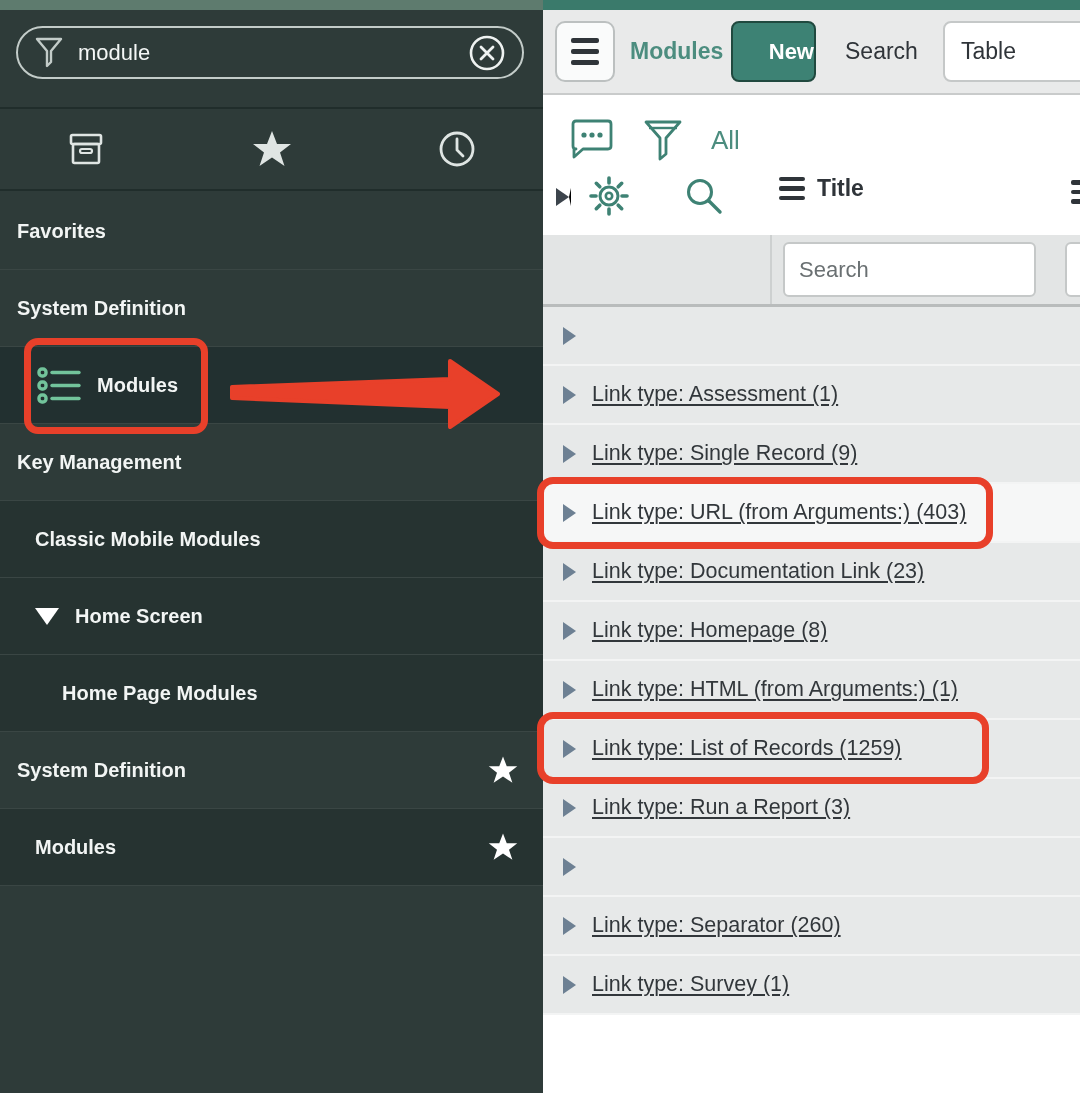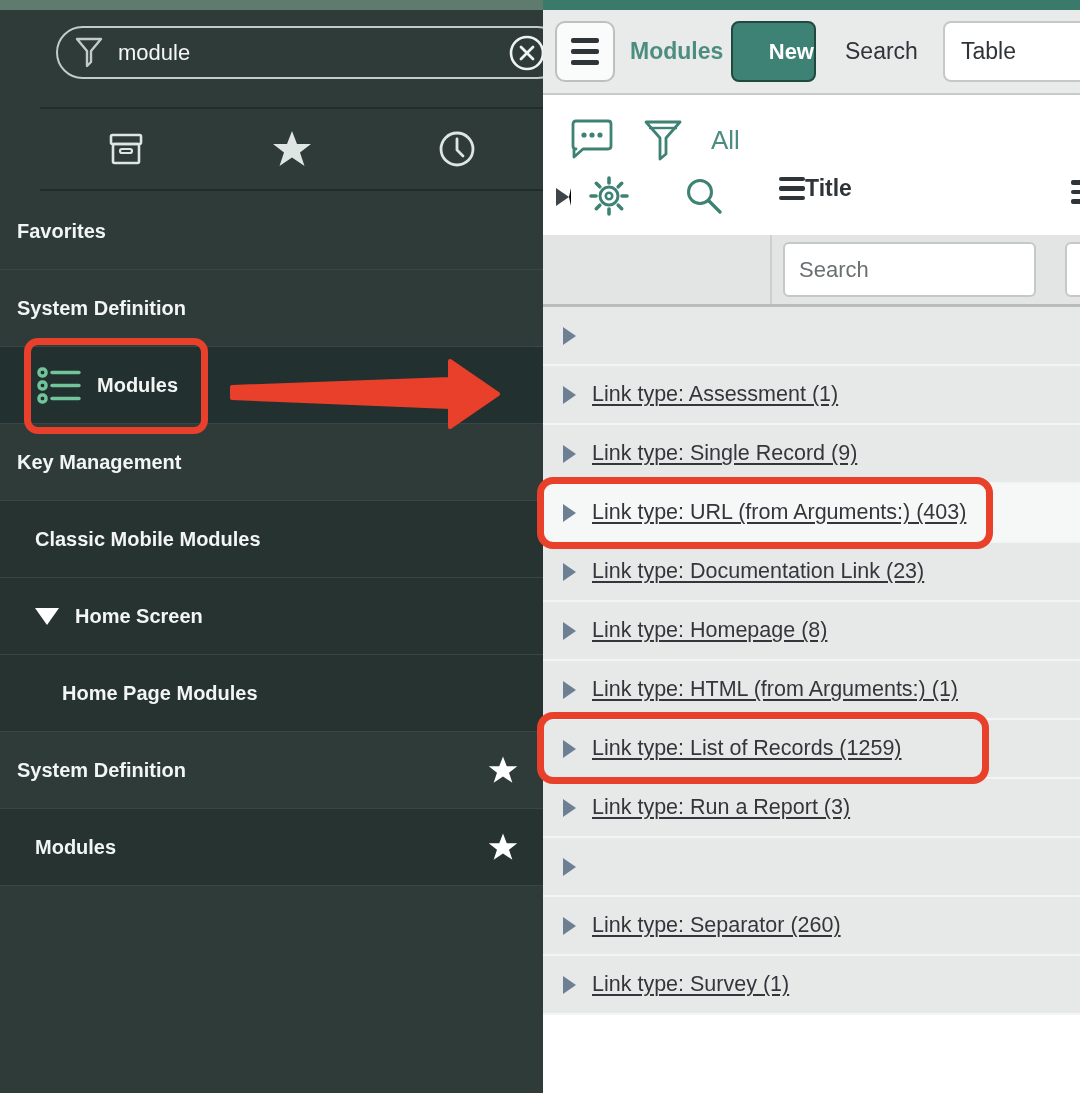--- a/index.html
+++ b/index.html
@@ -6,21 +6,21 @@
   html,body { background:#ffffff; }
   .app {
     position:relative; width:1080px; height:1093px; overflow:hidden;
     font-family:"Liberation Sans", sans-serif; background:#ffffff;
   }
   
   .strip-left  { position:absolute; left:0;   top:0; width:543px; height:10px; background:#5e7b6e; }
   .strip-right { position:absolute; left:543px; top:0; width:537px; height:10px; background:#3a7a6b; }
 
   
-  .sidebar { position:absolute; left:0; top:10px; width:543px; height:1083px; background:#2e3b39;padding-left:40px; }
+  .sidebar { position:absolute; left:0; top:10px; width:543px; height:1083px; background:#2e3b39; }
   .filter-area { height:99px; border-bottom:2px solid #202d2b; position:relative; }
   .filter-pill {
     position:absolute; left:16px; top:16px; width:508px; height:53px;
     border:2px solid #c3ccc9; border-radius:28px; display:flex; align-items:center; padding:0 16px;
   }
   .filter-pill input {
     flex:1; background:transparent; border:none; outline:none;
     color:#f4f7f6; font-size:22px; font-family:inherit; min-width:0;
   }
   .funnel-sm { margin-right:14px; flex:none; }
@@ -86,21 +86,21 @@
     position:absolute; left:168px; top:23px; height:44px; display:flex; align-items:center;
     color:#4c8d7f; font-size:26px; background:none; border:none; cursor:pointer; font-family:inherit;
   }
   .expand-caret {
     position:absolute; left:13px; top:93px; width:0; height:0; cursor:pointer;
     border-left:13px solid #3c444c; border-top:9px solid transparent; border-bottom:9px solid transparent;
     background:none; padding:0;
   }
   .gear-btn   { left:45px;  top:80px; }
   .search-btn { left:140px; top:80px; }
-  .col-title { position:absolute; left:236px; top:80px; display:flex; align-items:center; cursor:pointer; }
+  .col-title { position:absolute; left:236px; top:80px; display:flex; align-items:center; gap:12px; cursor:pointer; }
   .mini-burger { display:flex; flex-direction:column; gap:5px; }
   .mini-burger .bar { width:26px; height:4.5px; }
   .col-title-text { font-size:23px; font-weight:700; color:#2f3439; }
   .col-next { position:absolute; left:528px; top:85px; }
 
   .search-row { height:72px; background:#e3e5e5; border-bottom:3px solid #b9bcbc; position:relative; }
   .vdivider { position:absolute; left:227px; top:0; bottom:0; width:2px; background:#cdd0d0; }
   .col-search {
     position:absolute; left:240px; top:7px; width:253px; height:55px;
     background:#fff; border:2px solid #c5c8c8; border-radius:6px;

